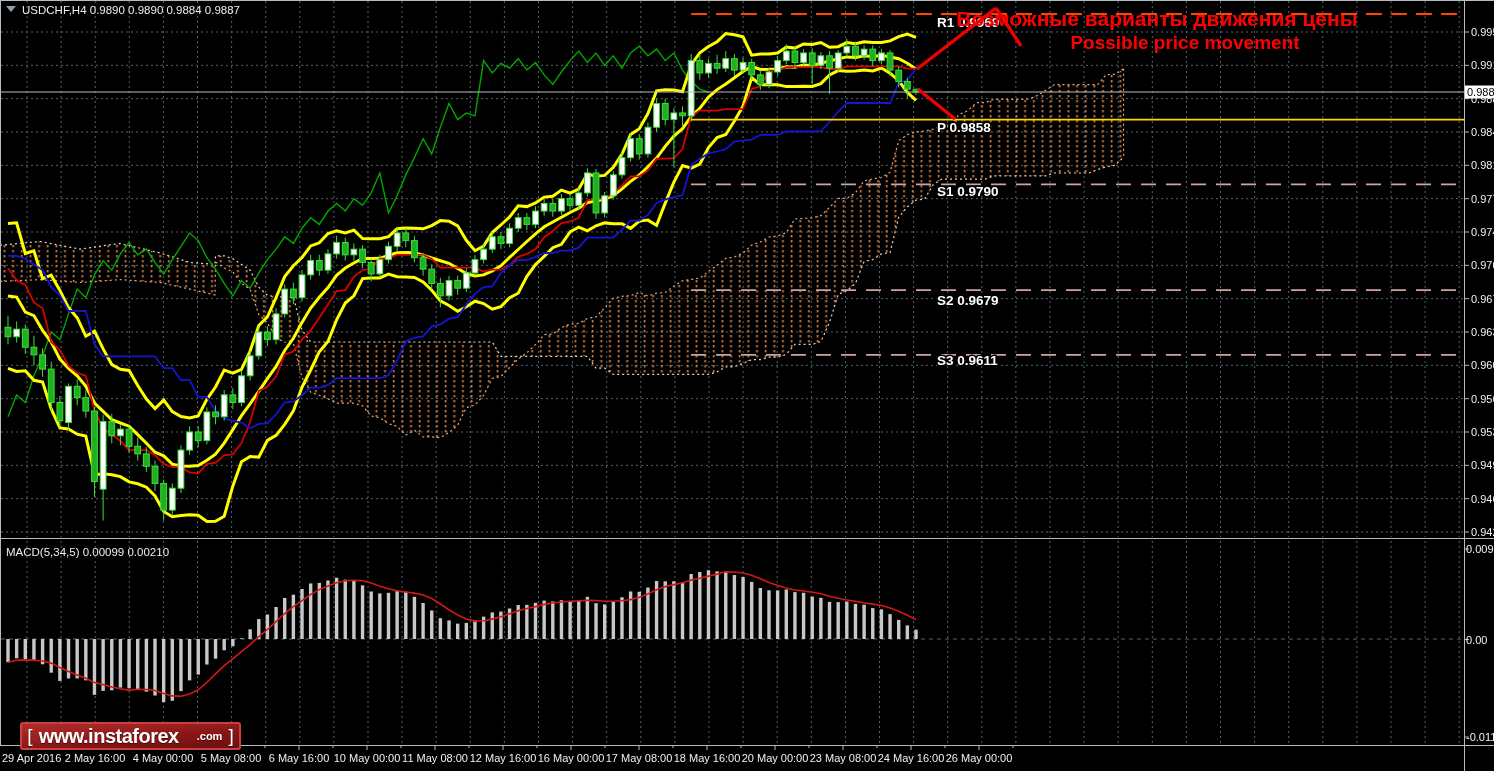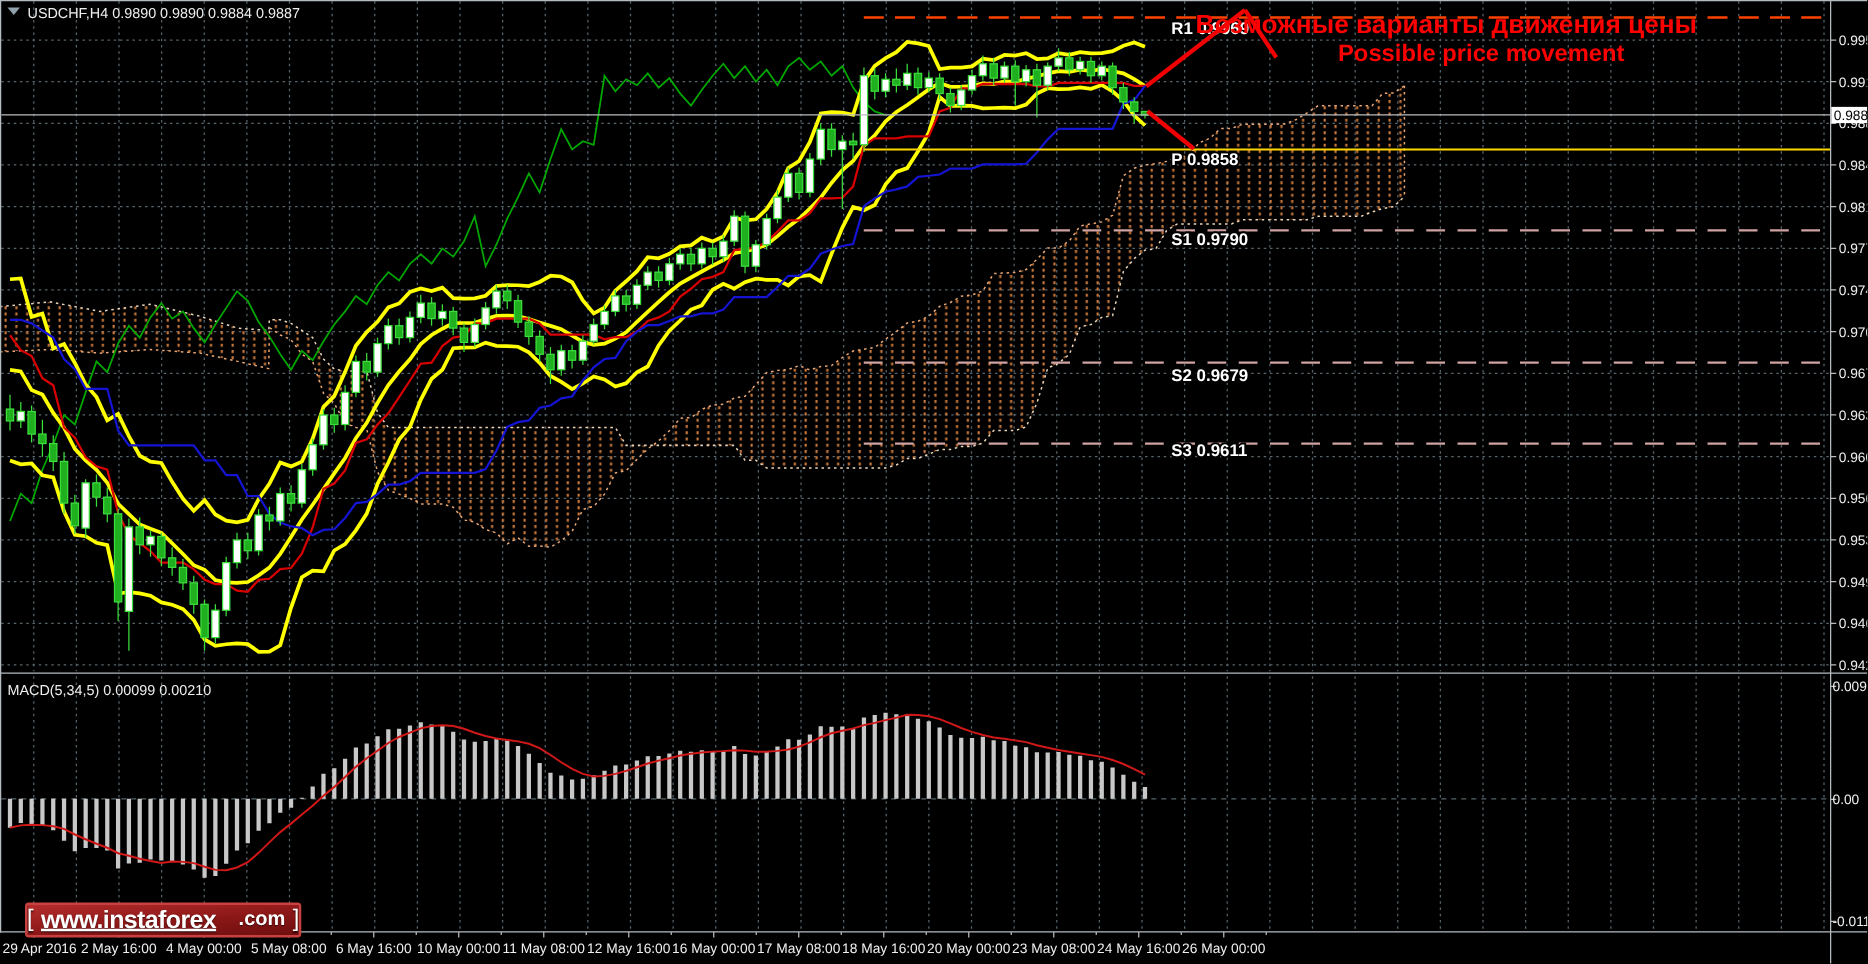--- a/index.html
+++ b/index.html
@@ -11,22 +11,22 @@
   .title-text{fill:#EDEDED;font-size:11.5px;}
   .pivot-text{fill:#FFFFFF;font-size:13.5px;font-weight:bold;paint-order:stroke;stroke:#000;stroke-width:3px;}
   .anno-ru{fill:#FF0000;font-size:21px;font-weight:bold;}
   .anno-en{fill:#FF0000;font-size:19px;font-weight:bold;}
   #logo{position:absolute;left:20px;top:722px;width:221px;height:28px;
         background:linear-gradient(175deg,#b42c2c 0%,#8c1717 55%,#6e0f0f 100%);
         border:2px solid #c94040;border-radius:3px;box-sizing:border-box;
         display:flex;align-items:center;justify-content:center;color:#fff;
         text-shadow:0 1px 1px rgba(0,0,0,.6);}
   #logo .br{font-size:19px;font-weight:400;margin:0 6px;}
-  #logo .www{font-size:20px;font-weight:bold;letter-spacing:-0.5px;text-decoration:underline;}
-  #logo .com{font-size:16px;font-weight:bold;margin-left:18px;}
+  #logo .www{font-size:20px;font-weight:bold;letter-spacing:-0.5px;}
+  #logo .com{font-size:11px;font-weight:bold;margin-left:18px;}
 </style>
 </head>
 <body>
 
 <div id="stage">
   <svg id="cv" width="1494" height="771" viewBox="0 0 1494 771">
     <g id="gen">
         <defs>
           <pattern id="kumo" width="8.65" height="5" patternUnits="userSpaceOnUse">
             <rect x="3.6" y="0" width="1.7" height="2.4" fill="#CC7A3D"></rect>

